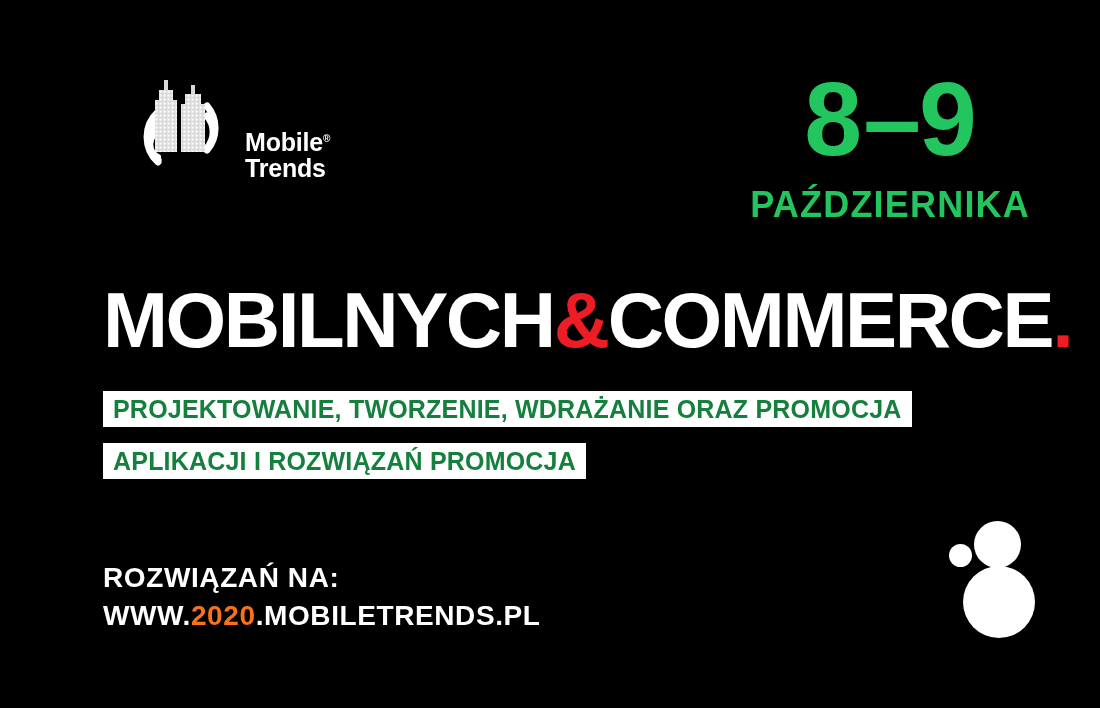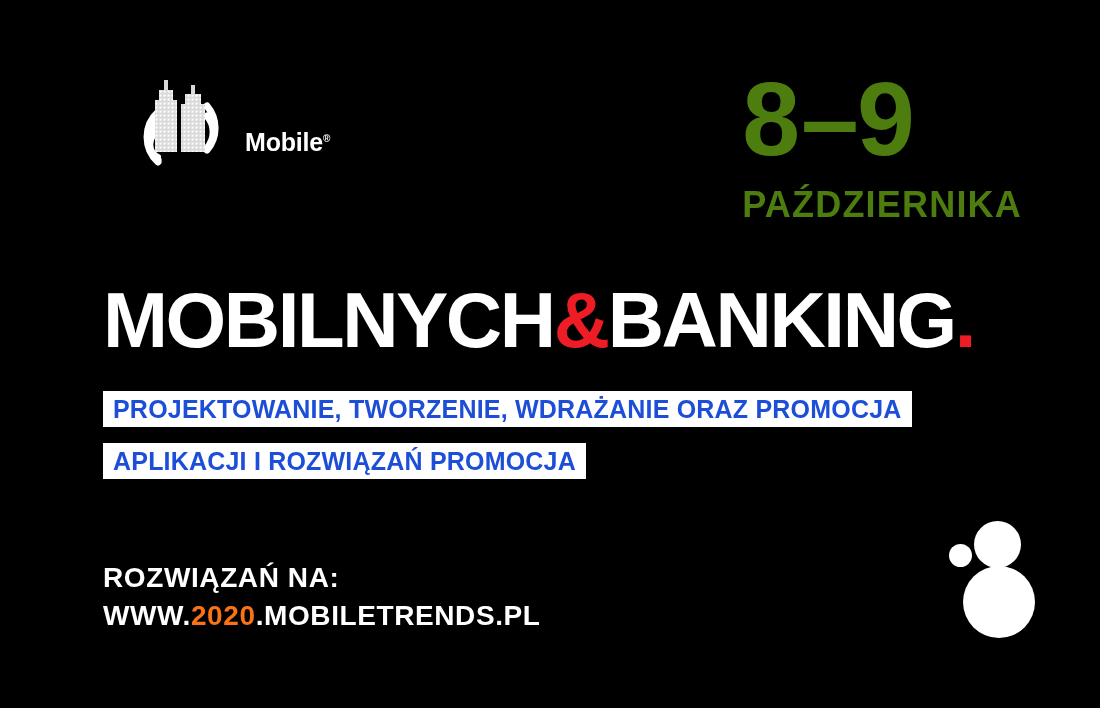--- a/index.html
+++ b/index.html
@@ -38,23 +38,23 @@
   }
   .logo-words .reg {
     font-size:10px;
     vertical-align:super;
     font-weight:bold;
   }
 
   
   .date-block {
     position:absolute;
-    right:78px; top:72px;
-    text-align:left;
-    color:#4d7c0f;
+    right:70px; top:72px;
+    text-align:center;
+    color:#22c55e;
   }
   .date-range {
     font-size:104px;
     font-weight:bold;
     line-height:0.92;
     letter-spacing:-1px;
     white-space:nowrap;
   }
   .date-range .dash {
     letter-spacing:-4px;
@@ -78,21 +78,21 @@
     letter-spacing:-2.4px;
     white-space:nowrap;
     color:#ffffff;
   }
   .headline .accent { color:#EE1C25; }
 
   
   .sub-bar {
     position:absolute;
     background:#ffffff;
-    color:#1d4ed8;
+    color:#15803d;
     font-weight:bold;
     font-size:25px;
     letter-spacing:0.2px;
     height:36px;
     line-height:36px;
     padding:0 10px;
     white-space:nowrap;
   }
   .sub-bar-1 { left:103px; top:391px; }
   .sub-bar-2 { left:103px; top:443px; }
@@ -161,29 +161,30 @@
           <rect x="86" y="26" width="24" height="48" fill="url(#windowgrid)"></rect>
           <rect x="90" y="16" width="16" height="12" fill="url(#windowgrid)"></rect>
           <rect x="96" y="7" width="4" height="10" fill="#d9d9d9"></rect>
         </g>
       </svg>
     </div>
     <div class="logo-words">
       <div>
         <span>Mobile</span><span class="reg">®</span>
       </div>
+      <div>Trends</div>
     </div>
   </div>
 
   <div class="date-block">
     <div class="date-range"><span>8</span><span class="dash">–</span><span>9</span></div>
     <div class="date-month">PAŹDZIERNIKA</div>
   </div>
 
-  <h1 class="headline"><span>MOBILNYCH</span><span class="accent">&amp;</span><span>BANKING</span><span class="accent">.</span></h1>
+  <h1 class="headline"><span>MOBILNYCH</span><span class="accent">&amp;</span><span>COMMERCE</span><span class="accent">.</span></h1>
 
   <div class="sub-bar sub-bar-1">PROJEKTOWANIE, TWORZENIE, WDRAŻANIE ORAZ PROMOCJA</div>
   <div class="sub-bar sub-bar-2">APLIKACJI I ROZWIĄZAŃ PROMOCJA</div>
 
   <div class="details">
     <div>ROZWIĄZAŃ NA:</div>
     <div><span>WWW.</span><span class="accent">2020</span><span>.MOBILETRENDS.PL</span></div>
   </div>
 
   <div class="dots">

